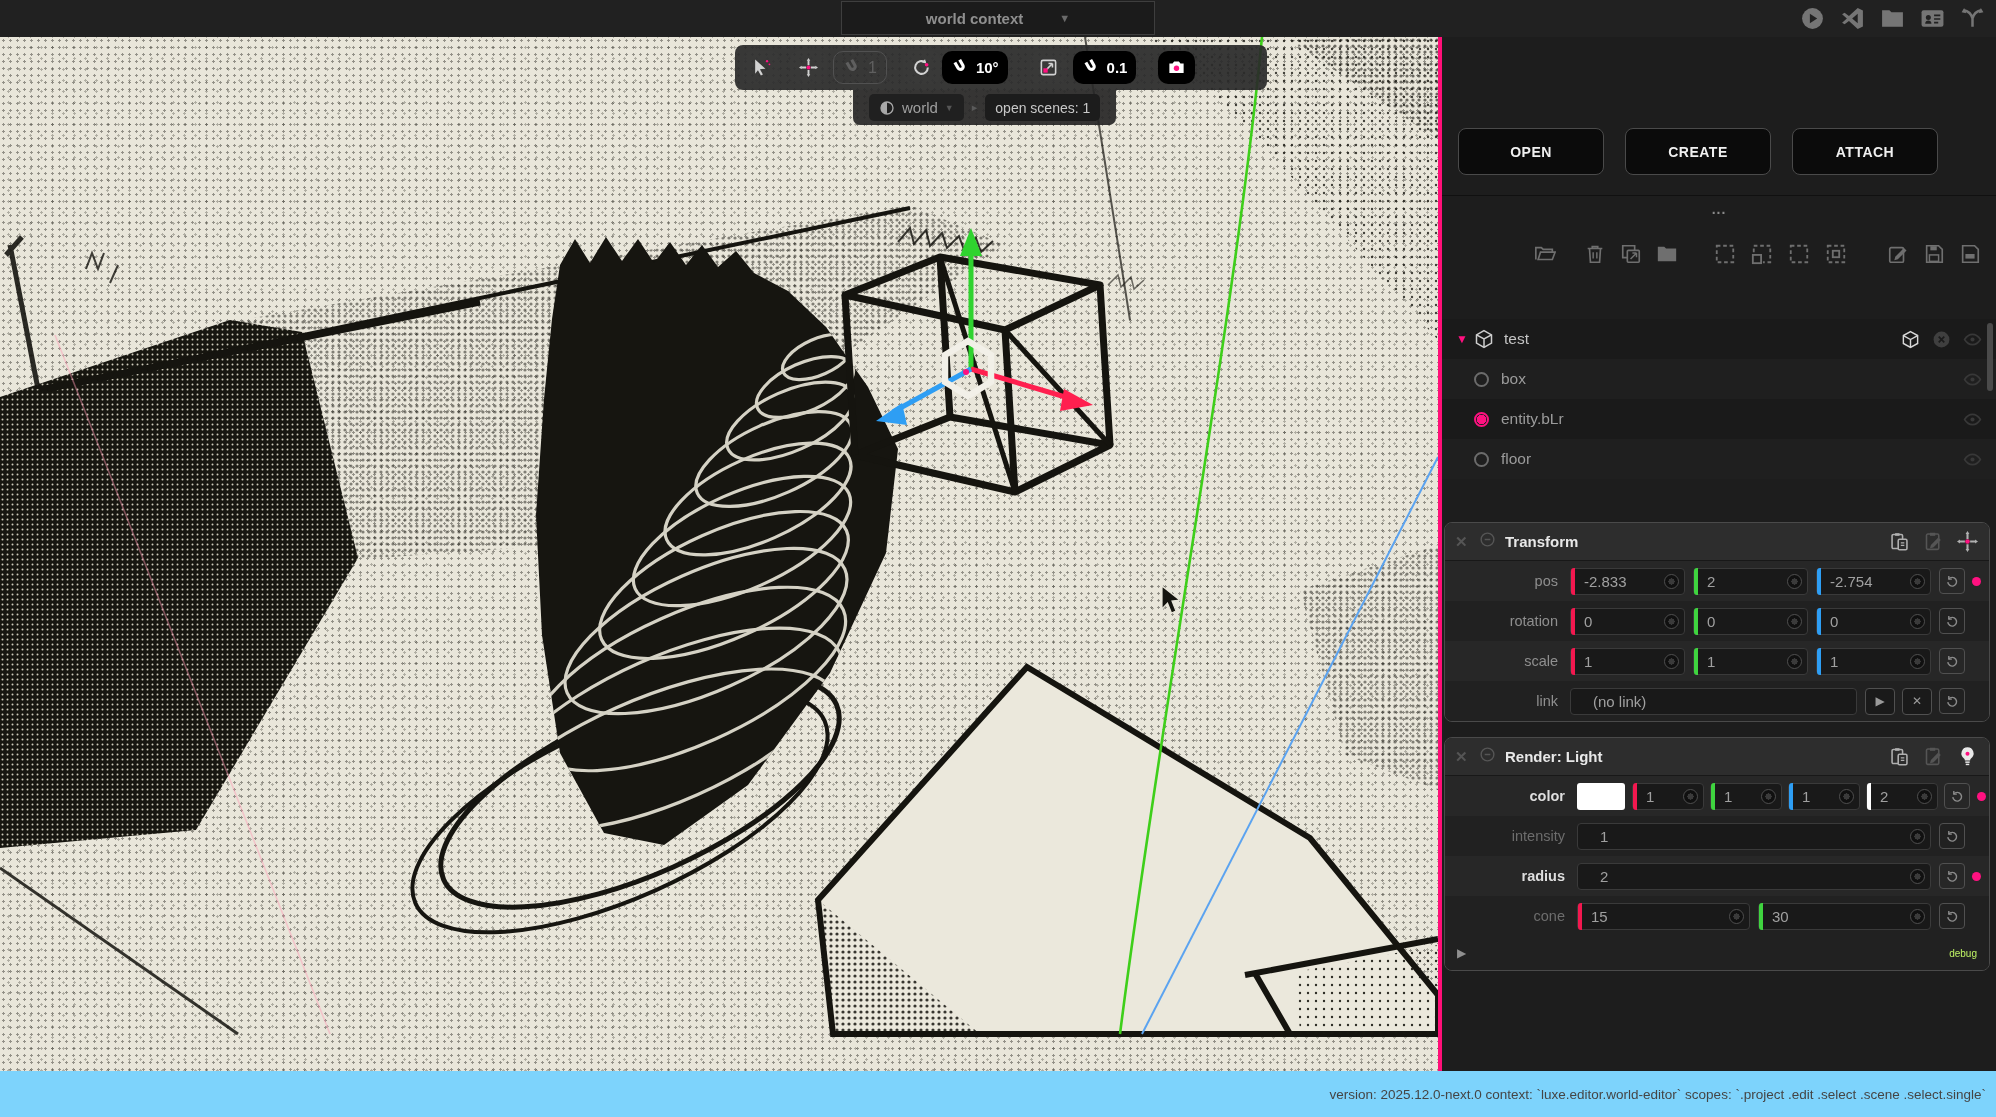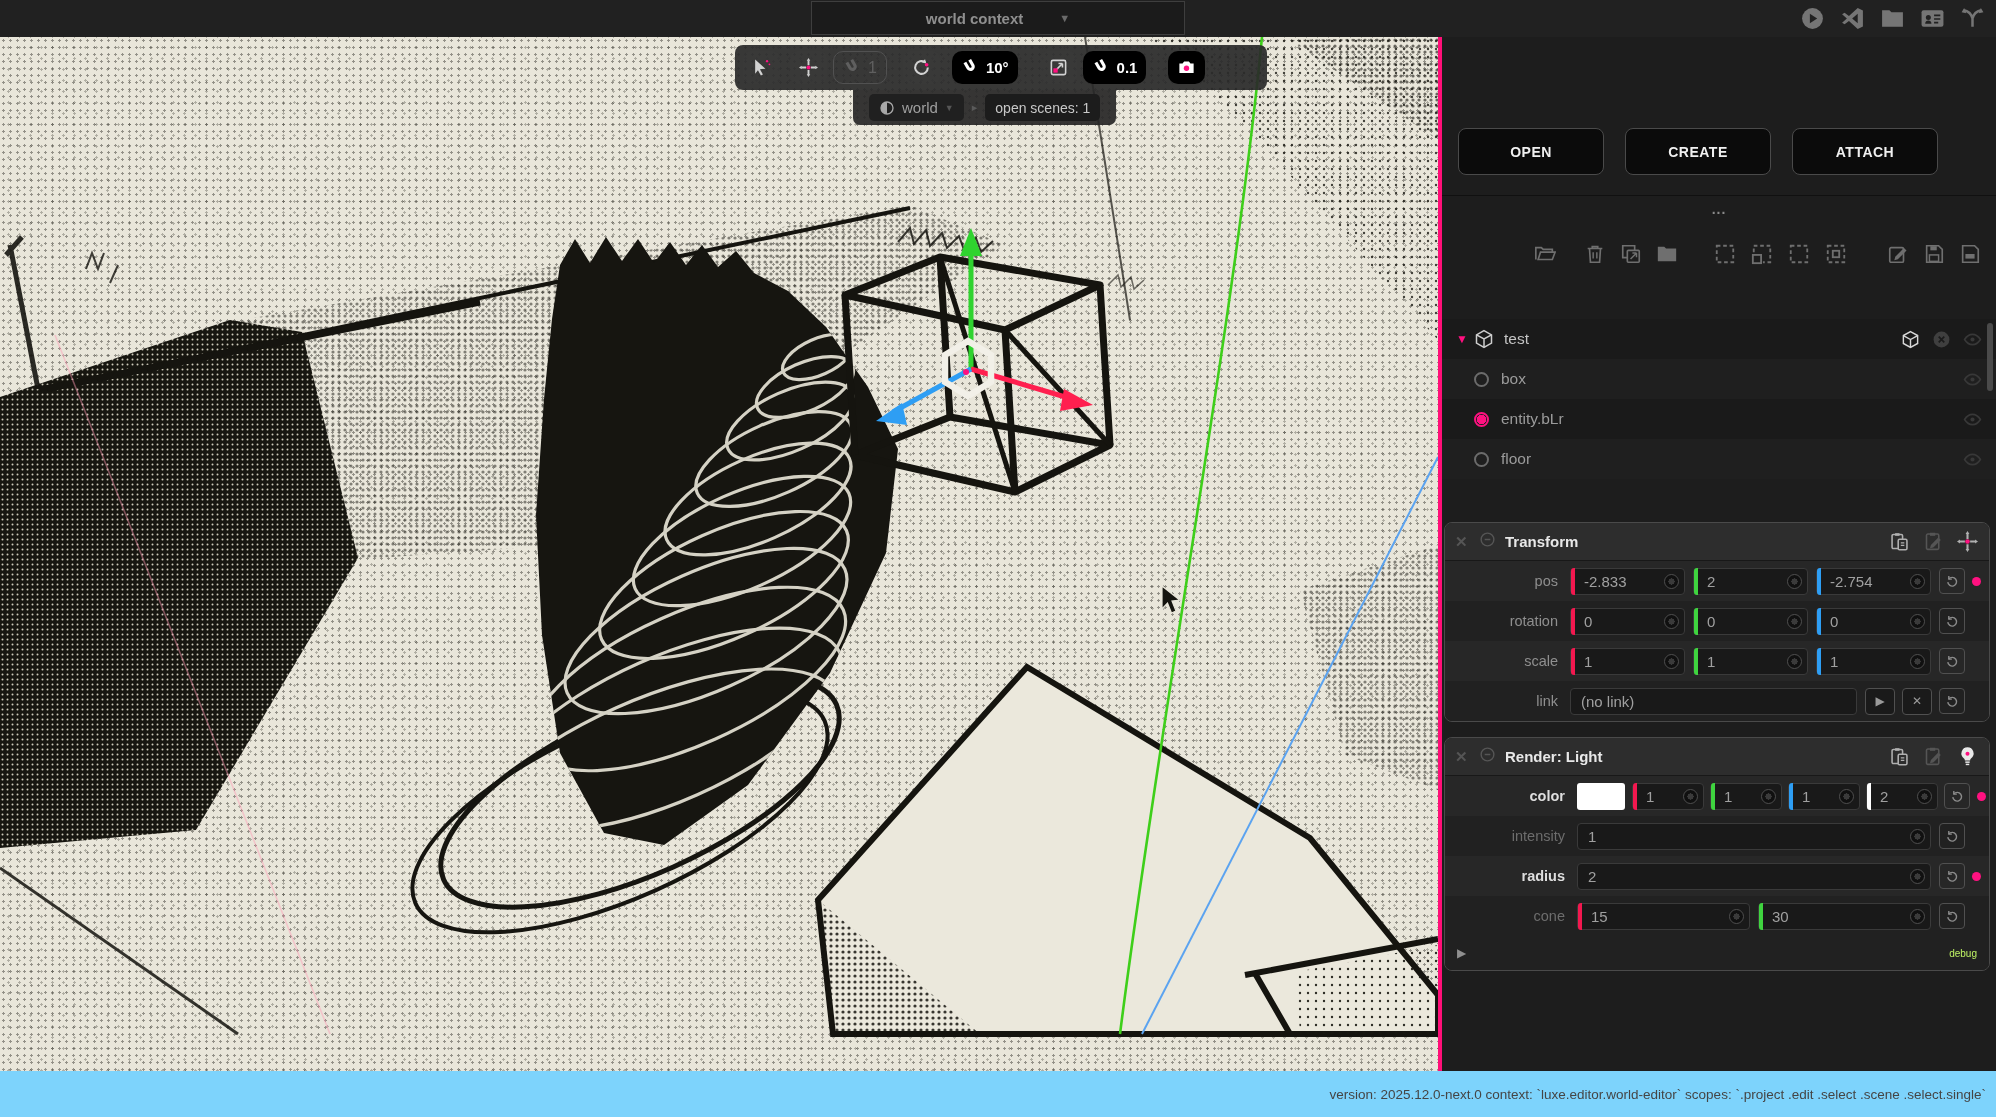--- a/index.html
+++ b/index.html
@@ -1,21 +1,21 @@
 <!DOCTYPE html>
 <html><head>
 <meta charset="utf-8">
 <style>
   * { margin:0; padding:0; box-sizing:border-box; }
   html,body { width:1996px; height:1117px; background:#161616; font-family:"Liberation Sans", sans-serif; overflow:hidden; }
   .app { position:relative; width:1996px; height:1117px; }
 
   
   .topbar { position:absolute; left:0; top:0; width:1996px; height:37px; background:#212121; z-index:30; }
-  .ctx-select { position:absolute; left:50%; top:1px; transform:translateX(-50%); width:374px; height:34px;
+  .ctx-select { position:absolute; left:50%; top:1px; transform:translateX(-50%); width:314px; height:34px;
     background:#1b1b1b; border:1px solid #3e3e3e; display:flex; align-items:center; justify-content:center; gap:10px; cursor:pointer; }
   .ctx-select .lbl { color:#8f8f8f; font-weight:bold; font-size:15px; }
   .ctx-select .tri { color:#6a6a6a; font-size:11px; margin-left:26px; }
   .topbar-icons { position:absolute; right:10px; top:0; height:37px; display:flex; align-items:center; gap:13px; color:#757575; }
   .topbar-icons .tbi { width:27px; height:27px; display:flex; align-items:center; justify-content:center; cursor:pointer; }
   .topbar-icons svg { width:25px; height:25px; }
 
   
   .viewport { position:absolute; left:0; top:37px; width:1438px; height:1034px; overflow:hidden;
     background-color:#e9e6da;
@@ -25,21 +25,21 @@
   .scene { position:absolute; left:0; top:0; }
 
   .vp-toolbar { position:absolute; left:735px; top:8px; width:532px; height:45px; background:rgba(42,42,42,.93);
     border-radius:8px; display:flex; align-items:center; padding:0 8px; z-index:20; }
   .pill { height:33px; display:flex; align-items:center; justify-content:center; gap:6px; border-radius:8px;
     color:#d2d2d2; cursor:pointer; padding:0 9px; }
   .pill svg { width:19px; height:19px; }
   .pill.ghost { background:transparent; border:1px solid #515151; color:#5f5f5f; border-radius:10px; }
   .pill.black { background:#000; color:#fff; border-radius:10px; font-weight:bold; font-size:15px; }
   .pill.plain { background:rgba(60,60,60,.35); }
-  .g10{margin-left:10px}.g6{margin-left:6px}.g16{margin-left:16px}.g4{margin-left:12px}.g22{margin-left:22px}
+  .g10{margin-left:10px}.g6{margin-left:6px}.g16{margin-left:16px}.g4{margin-left:2px}.g22{margin-left:22px}
 
   .vp-scenebar { position:absolute; left:853px; top:53px; height:35px; background:rgba(38,38,38,.92);
     border-radius:0 0 7px 7px; display:flex; align-items:center; gap:8px; padding:0 16px; z-index:19; }
   .sb-pill { height:27px; background:#202020; border-radius:5px; display:flex; align-items:center; gap:7px; padding:0 10px; cursor:pointer; }
   .sb-pill .wlbl { color:#9f9f9f; font-size:15px; }
   .sb-pill .wtri { color:#565656; font-size:9px; }
   .sb-pill svg { width:16px; height:16px; color:#a8a8a8; }
   .sb-chev { color:#5a5a5a; font-size:11px; }
   .sb-pill.scenes { background:#1c1c1c; }
   .sb-pill.scenes span { color:#c8c8c8; font-size:14px; }
@@ -94,21 +94,21 @@
   .ch-icons .ci { width:22px; height:22px; cursor:pointer; } .ch-icons svg { width:21px; height:21px; }
   .ci.bright { color:#b0b0b0; } .ci.dim { color:#555; } .ci.white { color:#e8e8e8; }
 
   .crow { height:40px; display:flex; align-items:center; padding:0 8px; }
   .crow:nth-child(even){ background:#272727; } .crow:nth-child(odd){ background:#212121; }
   .clabel { width:105px; text-align:right; margin-right:12px; color:#8f8f8f; font-size:14.5px; flex:none; }
   .comp.light .clabel { width:112px; }
   .clabel.strong { color:#dedede; font-weight:bold; }
   .clabel.faint { color:#6d6d6d; }
   .field { position:relative; height:27px; background:#191919; border:1px solid #3a3a3a; border-radius:4px;
-    display:flex; align-items:center; padding-left:10px; cursor:text; }
+    display:flex; align-items:center; padding-left:22px; cursor:text; }
   .field .fval { color:#a0a0a0; font-size:15px; }
   .field.fx3 { flex:1; margin-right:8px; }
   .field .bar { position:absolute; left:0; top:-1px; bottom:-1px; width:4px; border-radius:3px 0 0 3px; }
   .bar.x{background:#f2184f}.bar.y{background:#3fd43f}.bar.z{background:#2e9ef4}.bar.w{background:#ffffff}
   .field.hasbar { padding-left:13px; }
   .knob { position:absolute; right:5px; width:15px; height:15px; border-radius:50%;
     border:1.5px solid #4e4e4e; background:radial-gradient(circle,#3a3a3a 0 3px,#101010 3.2px); cursor:ew-resize; }
   .reset { width:26px; height:26px; flex:none; background:transparent; border:1px solid #505050; border-radius:4px;
     color:#8a8a8a; cursor:pointer; display:flex; align-items:center; justify-content:center; }
   .reset svg { width:14px; height:14px; }

